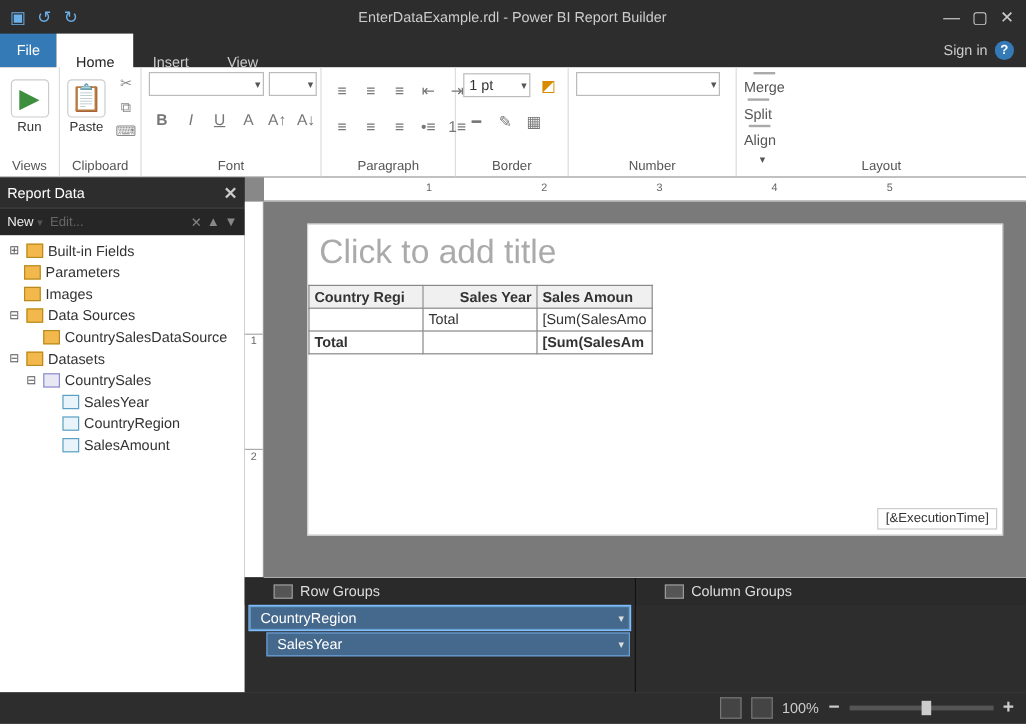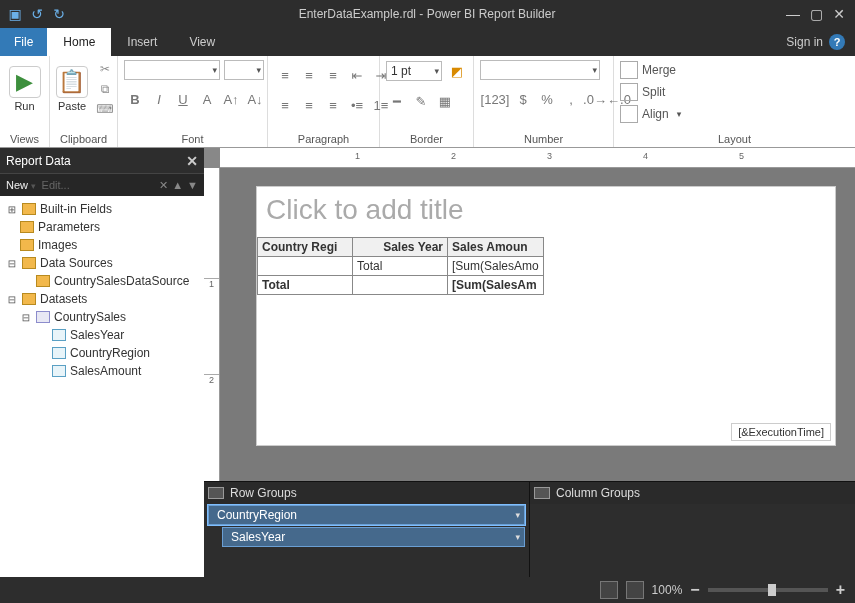--- a/index.html
+++ b/index.html
@@ -9,21 +9,21 @@
 .titlebar { height: 28px; background: #2d2d2d; display: flex; align-items: center; padding: 0 4px; }
 .title-icons { display: flex; gap: 4px; margin-left: 2px; }
 .title-icons span { width: 18px; height: 18px; display: inline-flex; align-items: center; justify-content: center; font-size: 14px; color: #6bb0e8; }
 .titletext { flex: 1; text-align: center; color: #ccc; font-size: 12px; }
 .win-controls { display: flex; gap: 10px; padding-right: 6px; }
 .win-controls span { color: #ccc; font-size: 14px; }
 
 
 .tabsbar { height: 28px; background: #2d2d2d; display: flex; align-items: stretch; }
 .file-tab { background: #337ab7; color: #fff; padding: 6px 14px; display: flex; align-items: center; }
-.tab { padding: 4px 16px; color: #ccc; display: flex; align-items: center; }
+.tab { padding: 24px 16px; color: #ccc; display: flex; align-items: center; }
 .tab.active { background: #fff; color: #222; }
 .spacer { flex: 1; }
 .signin { color: #ccc; padding: 6px 10px; display: flex; align-items: center; gap: 6px; }
 .help-icon { width: 16px; height: 16px; border-radius: 50%; background: #337ab7; color: #fff; display: inline-flex; align-items: center; justify-content: center; font-size: 11px; font-weight: bold; }
 
 
 .ribbon { height: 92px; background: #fff; display: flex; border-bottom: 1px solid #999; color: #444; }
 .rgroup { border-right: 1px solid #ddd; display: flex; flex-direction: column; padding: 4px 6px 2px 6px; }
 .rgroup .body { flex: 1; display: flex; align-items: flex-start; gap: 6px; }
 .rgroup .label { text-align: center; font-size: 11px; color: #555; padding-top: 2px; }
@@ -38,21 +38,21 @@
 .combo.font { width:96px; }
 .combo.size { width:40px; }
 .combo.pt { width:56px; color:#333; font-size:12px; }
 .combo.numfmt { width:120px; }
 .chev { font-size:9px; color:#555; }
 .tool-row { display:flex; gap:2px; margin-top:4px; }
 .tool { width:22px; height:22px; display:inline-flex; align-items:center; justify-content:center; color:#777; font-size:13px; border:1px solid transparent; }
 .tool.bold { font-weight:bold; }
 .tool.italic { font-style:italic; }
 .tool.underline { text-decoration:underline; }
-.merge-row { display:flex; align-items:center; gap:4px; height:20px; color:#555; font-size:12px; }
+.merge-row { display:flex; align-items:center; gap:4px; height:20px; color:#555; font-size:12px;flex-direction:column; }
 .merge-icon { width:18px; height:18px; border:1px solid #aaa; display:inline-block; }
 
 
 .mainarea { flex:1; display:flex; min-height:0; }
 .reportdata { width:204px; background:#2d2d2d; display:flex; flex-direction:column; }
 .rd-head { height:26px; background:#2d2d2d; display:flex; align-items:center; padding:0 6px; justify-content:space-between; border-bottom:1px solid #444; }
 .rd-head .x { font-size:14px; font-weight:bold; color:#ccc; }
 .rd-toolbar { height:22px; background:#262626; display:flex; align-items:center; gap:6px; padding:0 6px; font-size:11px; color:#eee; }
 .rd-toolbar .dim { color:#666; }
 .rd-toolbar .icons { margin-left:auto; display:flex; gap:4px; color:#888; }
@@ -79,21 +79,21 @@
 .tablix { border-collapse:collapse; font-size:12px; color:#333; }
 .tablix th, .tablix td { border:1px solid #888; padding:2px 4px; overflow:hidden; white-space:nowrap; text-overflow:clip; }
 .tablix th { background:#f0f0f0; font-weight:bold; text-align:left; }
 .tablix td.bold, .tablix th.bold { font-weight:bold; }
 .col-a { width:95px; } .col-b { width:95px; } .col-c { width:92px; }
 .exec-time { position:absolute; bottom:4px; right:4px; font-size:11px; border:1px solid #ccc; padding:2px 6px; color:#333; }
 
 
 .groups { height:96px; background:#2d2d2d; display:flex; border-top:1px solid #111; }
 .gpane { flex:1; display:flex; flex-direction:column; border-right:1px solid #111; }
-.gpane .ghead { height:22px; background:#2a2a2a; display:flex; align-items:center; gap:6px; padding:0 4px; font-size:12px; color:#ddd; }
+.gpane .ghead { height:22px; background:#2a2a2a; display:flex; align-items:center; gap:6px; padding:0 24px; font-size:12px; color:#ddd; }
 .ghead .gicon { width:16px; height:12px; background:#555; border:1px solid #999; display:inline-block; }
 .group-item { height:20px; margin:1px 4px 1px 4px; background:#45698c; border:1px solid #6a9fd4; display:flex; align-items:center; color:#fff; padding-left:8px; position:relative; }
 .group-item.sel { outline:1px solid #7fbfff; }
 .group-item .dd { position:absolute; right:4px; font-size:9px; color:#ddd; }
 .group-item.indent { margin-left:18px; }
 
 
 .status { height:26px; background:#2d2d2d; display:flex; align-items:center; justify-content:flex-end; gap:8px; padding:0 10px; color:#ccc; font-size:12px; }
 .status .sicon { width:18px; height:18px; background:#444; border:1px solid #777; display:inline-block; }
 .zoom-slider { width:120px; height:4px; background:#555; position:relative; }
@@ -217,28 +217,20 @@
     </div>
     <div class="label">Border</div>
   </div>
 
   <div class="rgroup" style="width:140px">
     <div class="body" style="flex-direction:column; gap:4px;">
       <div class="combo numfmt">
           <span></span>
           <span class="chev">▾</span>
         </div>
-      <div class="tool-row">
-        <span class="tool" style="width:30px;">[123]</span>
-        <span class="tool">$</span>
-        <span class="tool">%</span>
-        <span class="tool">,</span>
-        <span class="tool">.0→</span>
-        <span class="tool">←.0</span>
-      </div>
     </div>
     <div class="label">Number</div>
   </div>
 
   <div class="rgroup" style="flex:1; border-right:none;">
     <div class="body" style="flex-direction:column; gap:2px;">
       <div class="merge-row">
           <span class="merge-icon"></span>
           <span>Merge</span>
         </div>

